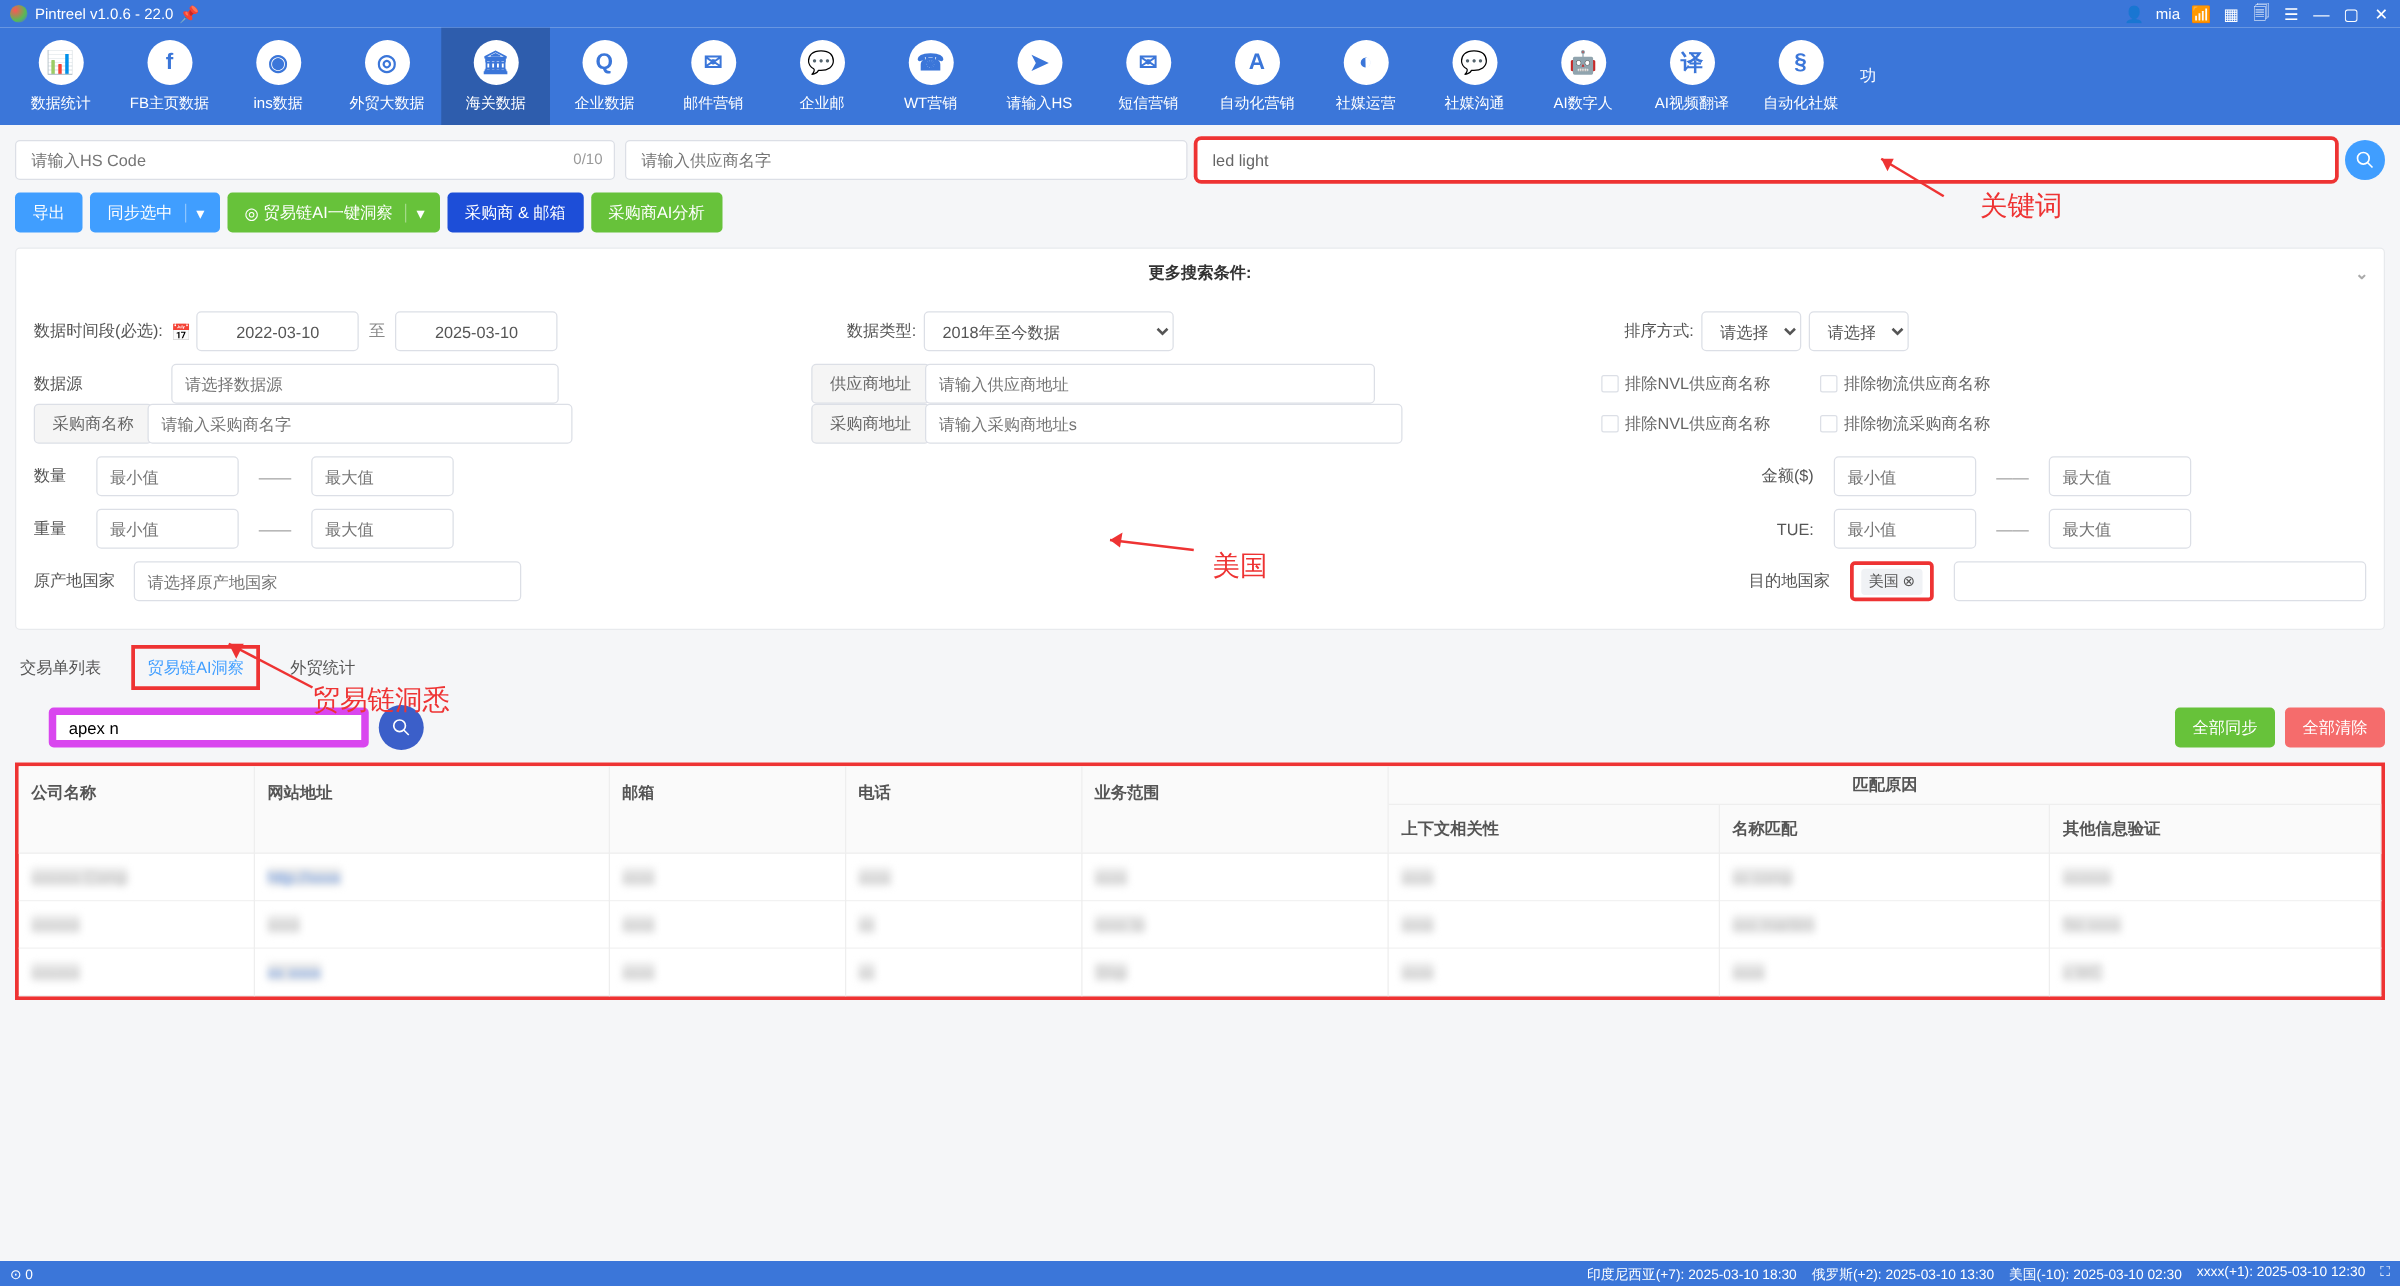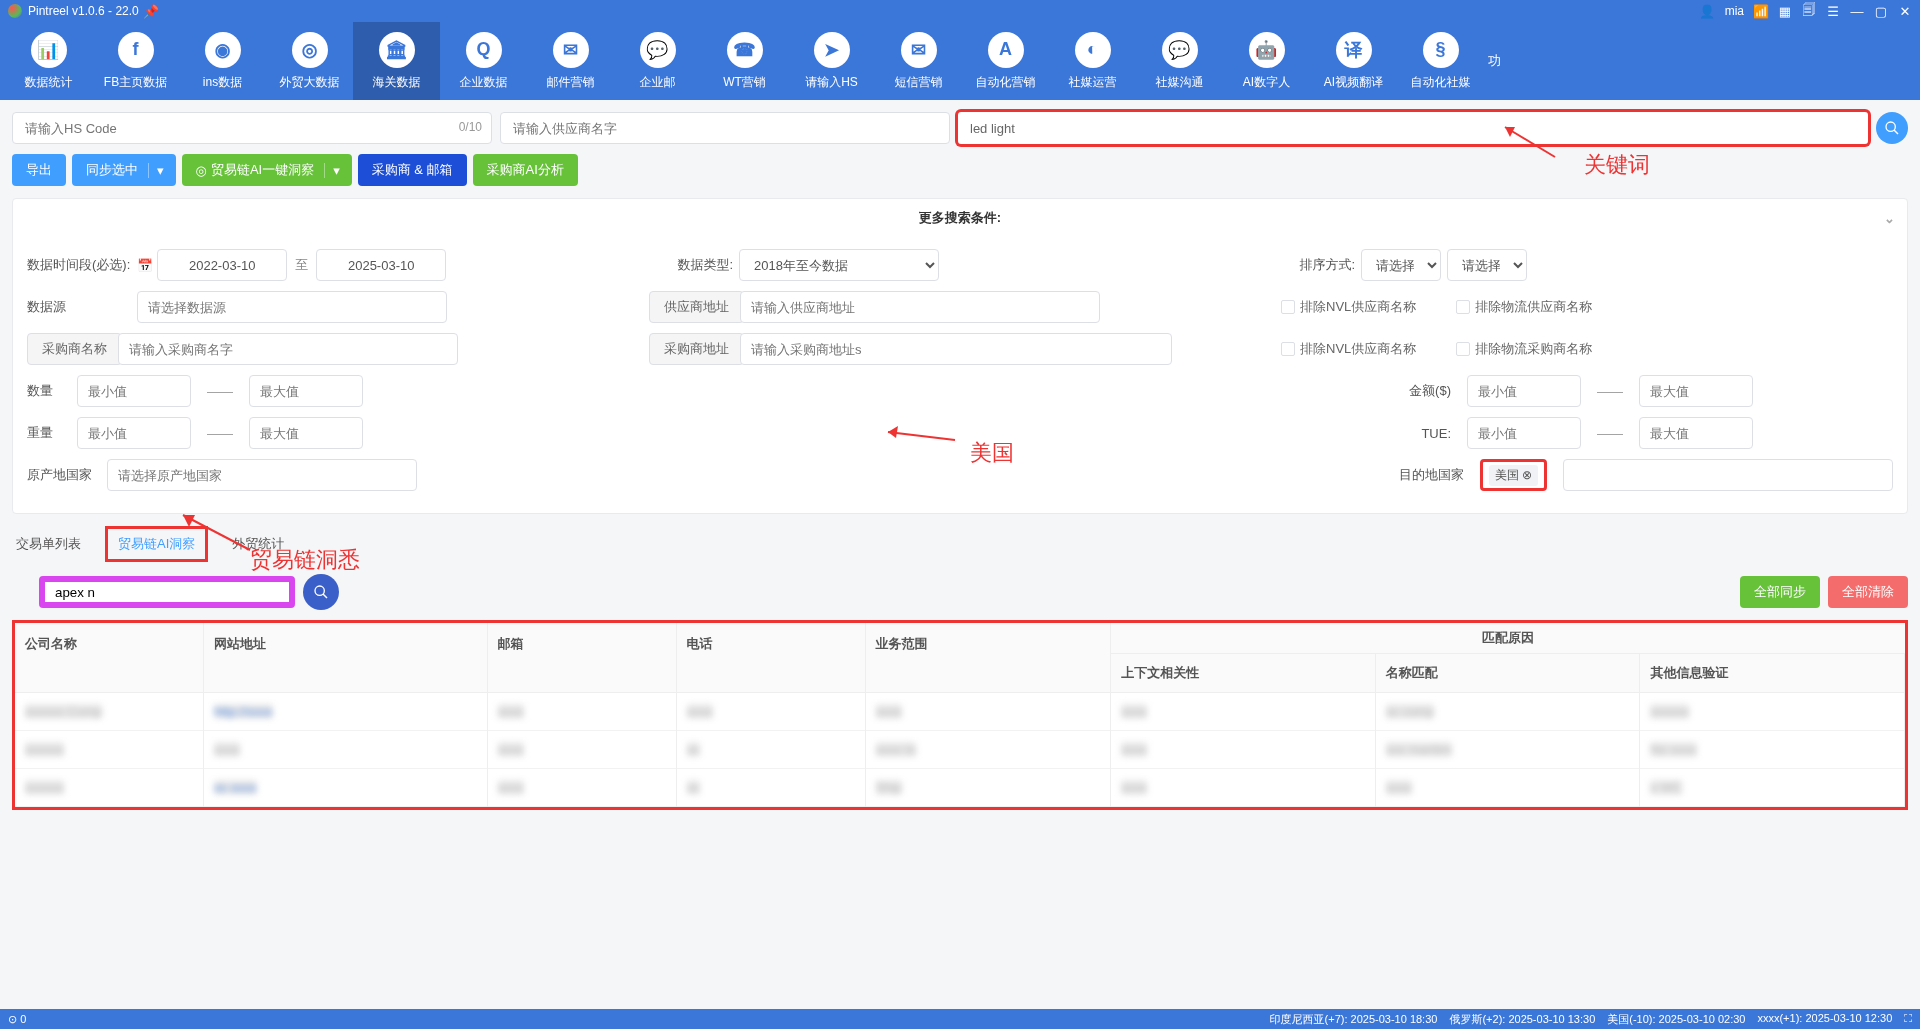--- a/index.html
+++ b/index.html
@@ -259,28 +259,28 @@
               <span class="chk-box"></span>
               <span>排除NVL供应商名称</span>
             </label>
           <label class="chk" style="margin-left:40px;">
               <span class="chk-box"></span>
               <span>排除物流供应商名称</span>
             </label>
         </div>
       </div>
 
-      <div class="col3" style="margin-top:10px;">
+      <div class="col3" style="margin-top:0;">
         <div>
           <button class="btn" style="background:#f5f5f5;color:#666;border:1px solid #dcdfe6;">采购商名称</button>
           <input class="text-input" style="width: 340px; margin-left: -4px;" placeholder="请输入采购商名字">
         </div>
         <div>
           <button class="btn" style="background:#f5f5f5;color:#666;border:1px solid #dcdfe6;">采购商地址</button>
-          <input class="text-input" style="width: 432px; margin-left: -4px;" placeholder="请输入采购商地址s">
+          <input class="text-input" style="width: 382px; margin-left: -4px;" placeholder="请输入采购商地址s">
         </div>
         <div>
           <label class="chk">
               <span class="chk-box"></span>
               <span>排除NVL供应商名称</span>
             </label>
           <label class="chk" style="margin-left:40px;">
               <span class="chk-box"></span>
               <span>排除物流采购商名称</span>
             </label>

